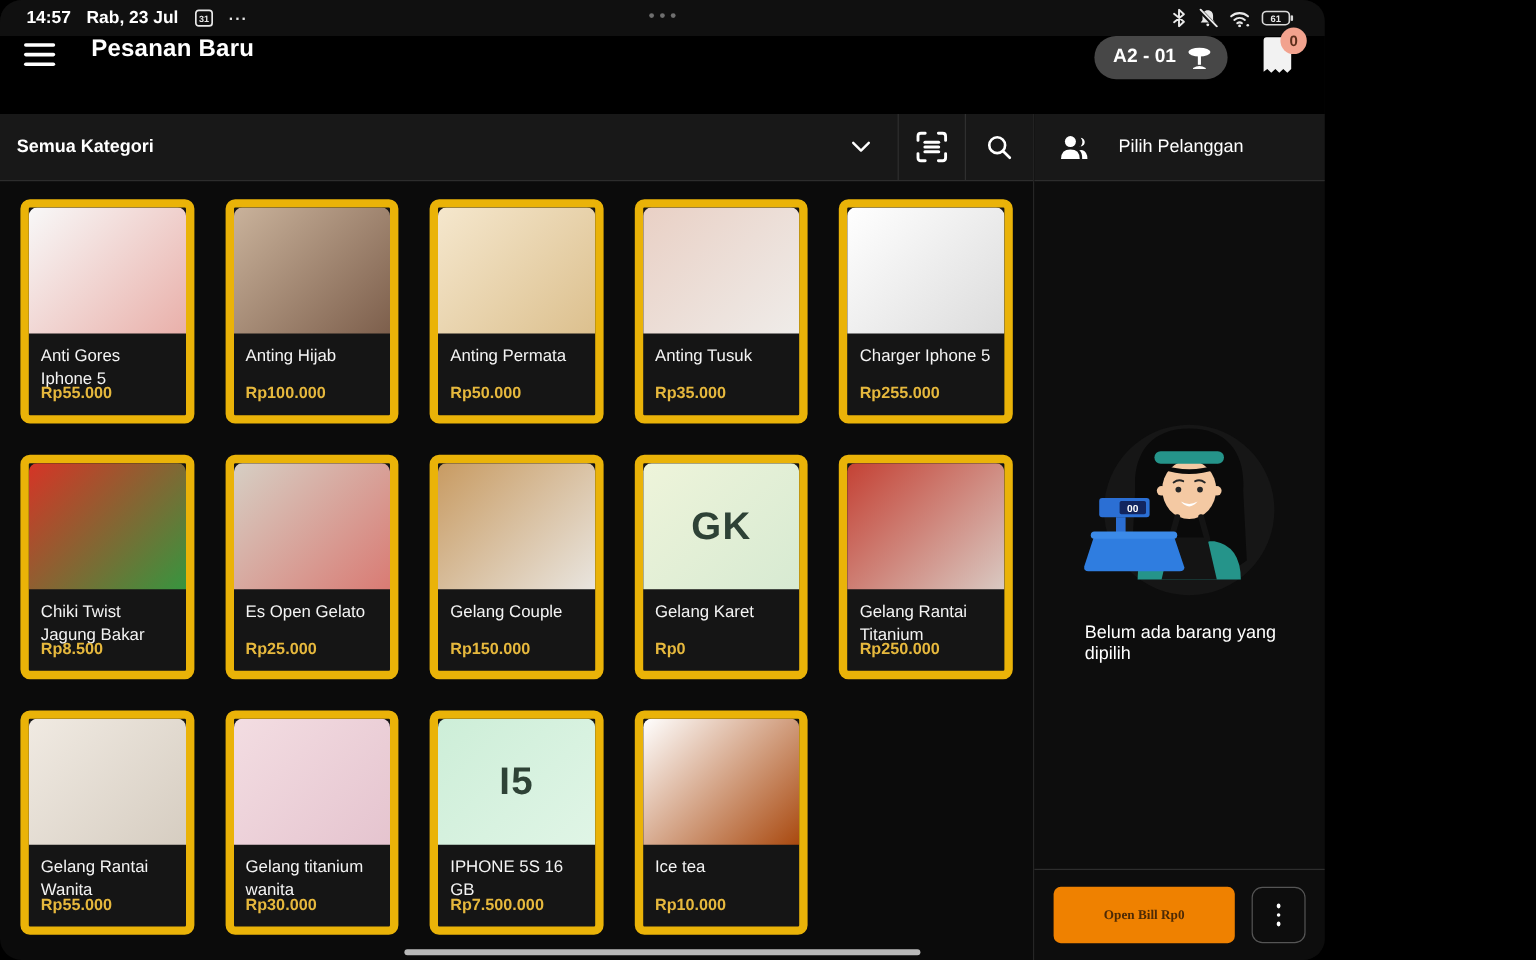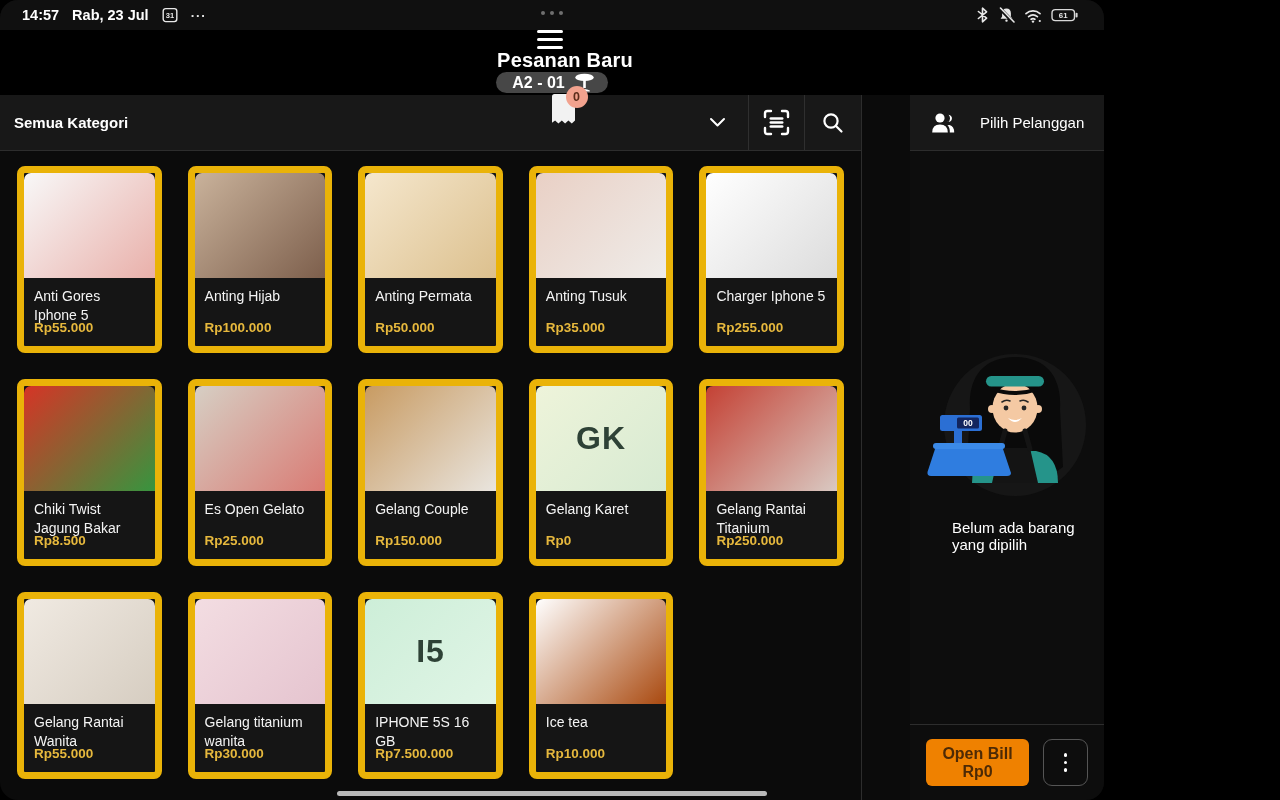--- a/index.html
+++ b/index.html
@@ -21,38 +21,38 @@
     justify-content:space-between;padding:0 26px 0 22px;position:relative;
     font-size:14.5px;font-weight:bold;
   }
   .sb-left{display:flex;align-items:center;gap:13px;}
   .sb-right{display:flex;align-items:center;gap:9px;}
   .sb-dots{position:absolute;left:50%;top:11px;transform:translateX(-50%);display:flex;gap:5px;}
   .sb-dots i{width:4px;height:4px;border-radius:50%;background:#6f6f6f;}
   .sb-ellipsis{color:#e8e8e8;letter-spacing:1px;font-size:13px;}
   .sb-icon{display:block;}
   
-  .app-header{height:65px;background:#000;display:flex;align-items:center;padding:0 20px;flex-direction:column;}
+  .app-header{height:65px;background:#000;display:flex;align-items:flex-start;padding:0 20px;}
   .hamburger{width:30px;height:30px;display:flex;flex-direction:column;justify-content:center;gap:5px;cursor:pointer;background:none;border:none;}
   .hamburger i{display:block;width:26px;height:3px;border-radius:2px;background:#fff;}
   .page-title{font-size:20px;font-weight:bold;margin-left:26px;letter-spacing:.2px;}
   .hdr-spacer{flex:1;}
   .table-pill{
     display:flex;align-items:center;gap:9px;background:#474747;border:none;cursor:pointer;
     height:36px;border-radius:18px;padding:0 13px 0 16px;color:#fff;font-size:16px;font-weight:bold;
     font-family:"Liberation Sans",sans-serif;
   }
   .notif-btn{position:relative;margin-left:28px;margin-right:6px;background:none;border:none;cursor:pointer;}
   .notif-badge{
     position:absolute;top:-7px;right:-11px;min-width:22px;height:22px;border-radius:11px;
     background:var(--salmon);color:#5b2d1b;font-size:12.5px;font-weight:bold;
     display:flex;align-items:center;justify-content:center;padding:0 3px;
   }
   
-  .body{display:flex;height:705px;gap:48px;}
+  .body{display:flex;height:705px;}
   .main{width:862px;border-right:1px solid var(--line);display:flex;flex-direction:column;}
   
   .category-bar{height:56px;background:var(--bar-bg);border-bottom:1px solid var(--line);display:flex;align-items:stretch;}
   .cat-select{flex:1;display:flex;align-items:center;justify-content:space-between;padding:0 0 0 14px;cursor:pointer;}
   .cat-label{font-size:15px;font-weight:bold;}
   .cat-chevron{width:62px;display:flex;align-items:center;justify-content:center;}
   .vdiv{width:1px;background:#2f2f2f;margin:0;}
   .icon-btn{width:55px;display:flex;align-items:center;justify-content:center;background:none;border:none;cursor:pointer;}
   .icon-btn.search{width:56px;}
   
@@ -74,21 +74,21 @@
     height:56px;background:var(--bar-bg);border-bottom:1px solid var(--line);
     display:flex;align-items:center;gap:24px;padding-left:20px;cursor:pointer;width:100%;
     border-top:none;border-left:none;border-right:none;color:#fff;font-family:"Liberation Sans",sans-serif;
   }
   .customer-label{font-size:15px;}
   .empty-state{flex:1;display:flex;flex-direction:column;align-items:center;justify-content:center;gap:16px;padding-top:28px;}
   .empty-msg{font-size:15px;color:#fff;margin-left:42px;}
   .bill-bar{border-top:1px solid var(--line);padding:14px 16px;display:flex;gap:14px;}
   .open-bill-btn{
     flex:1;height:47px;border:none;border-radius:6px;background:var(--accent);
-    color:#4d2a05;font-size:16px;font-weight:bold;cursor:pointer;font-family:Liberation Sans, sans-serif;
+    color:#4d2a05;font-size:11px;font-weight:bold;cursor:pointer;font-family:Liberation Serif, serif;
   }
   .kebab-btn{
     width:45px;height:47px;border:1px solid #555;border-radius:9px;background:transparent;
     display:flex;flex-direction:column;align-items:center;justify-content:center;gap:4px;cursor:pointer;
   }
   .kebab-btn i{width:3.5px;height:3.5px;border-radius:50%;background:#fff;}
   
   .gesture-bar{
     position:absolute;bottom:4px;left:50%;transform:translateX(-50%);
     width:430px;height:5px;border-radius:3px;background:#b9b9b9;z-index:9;cursor:grab;

